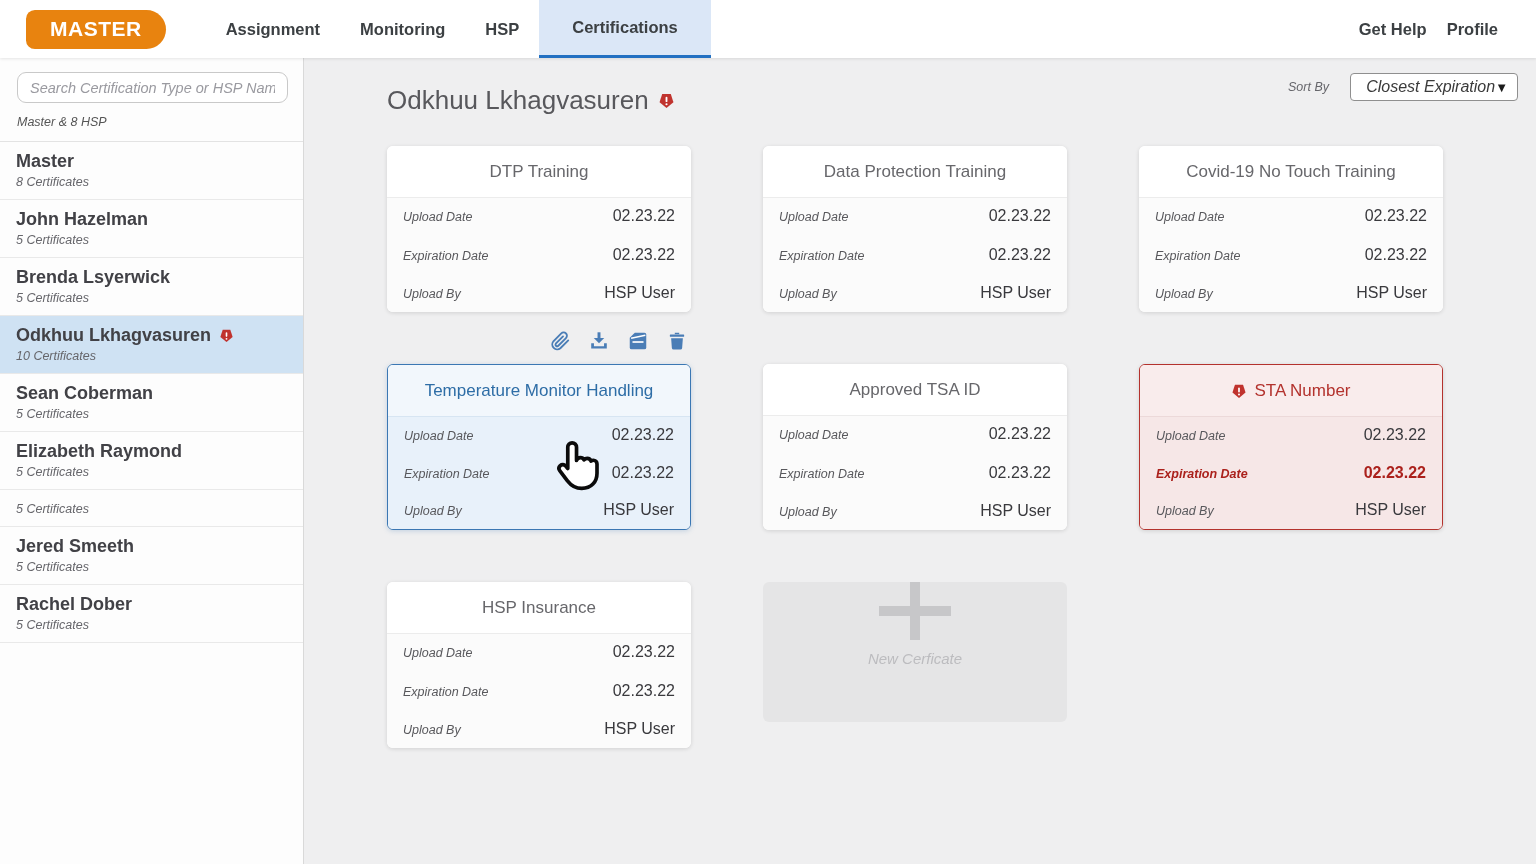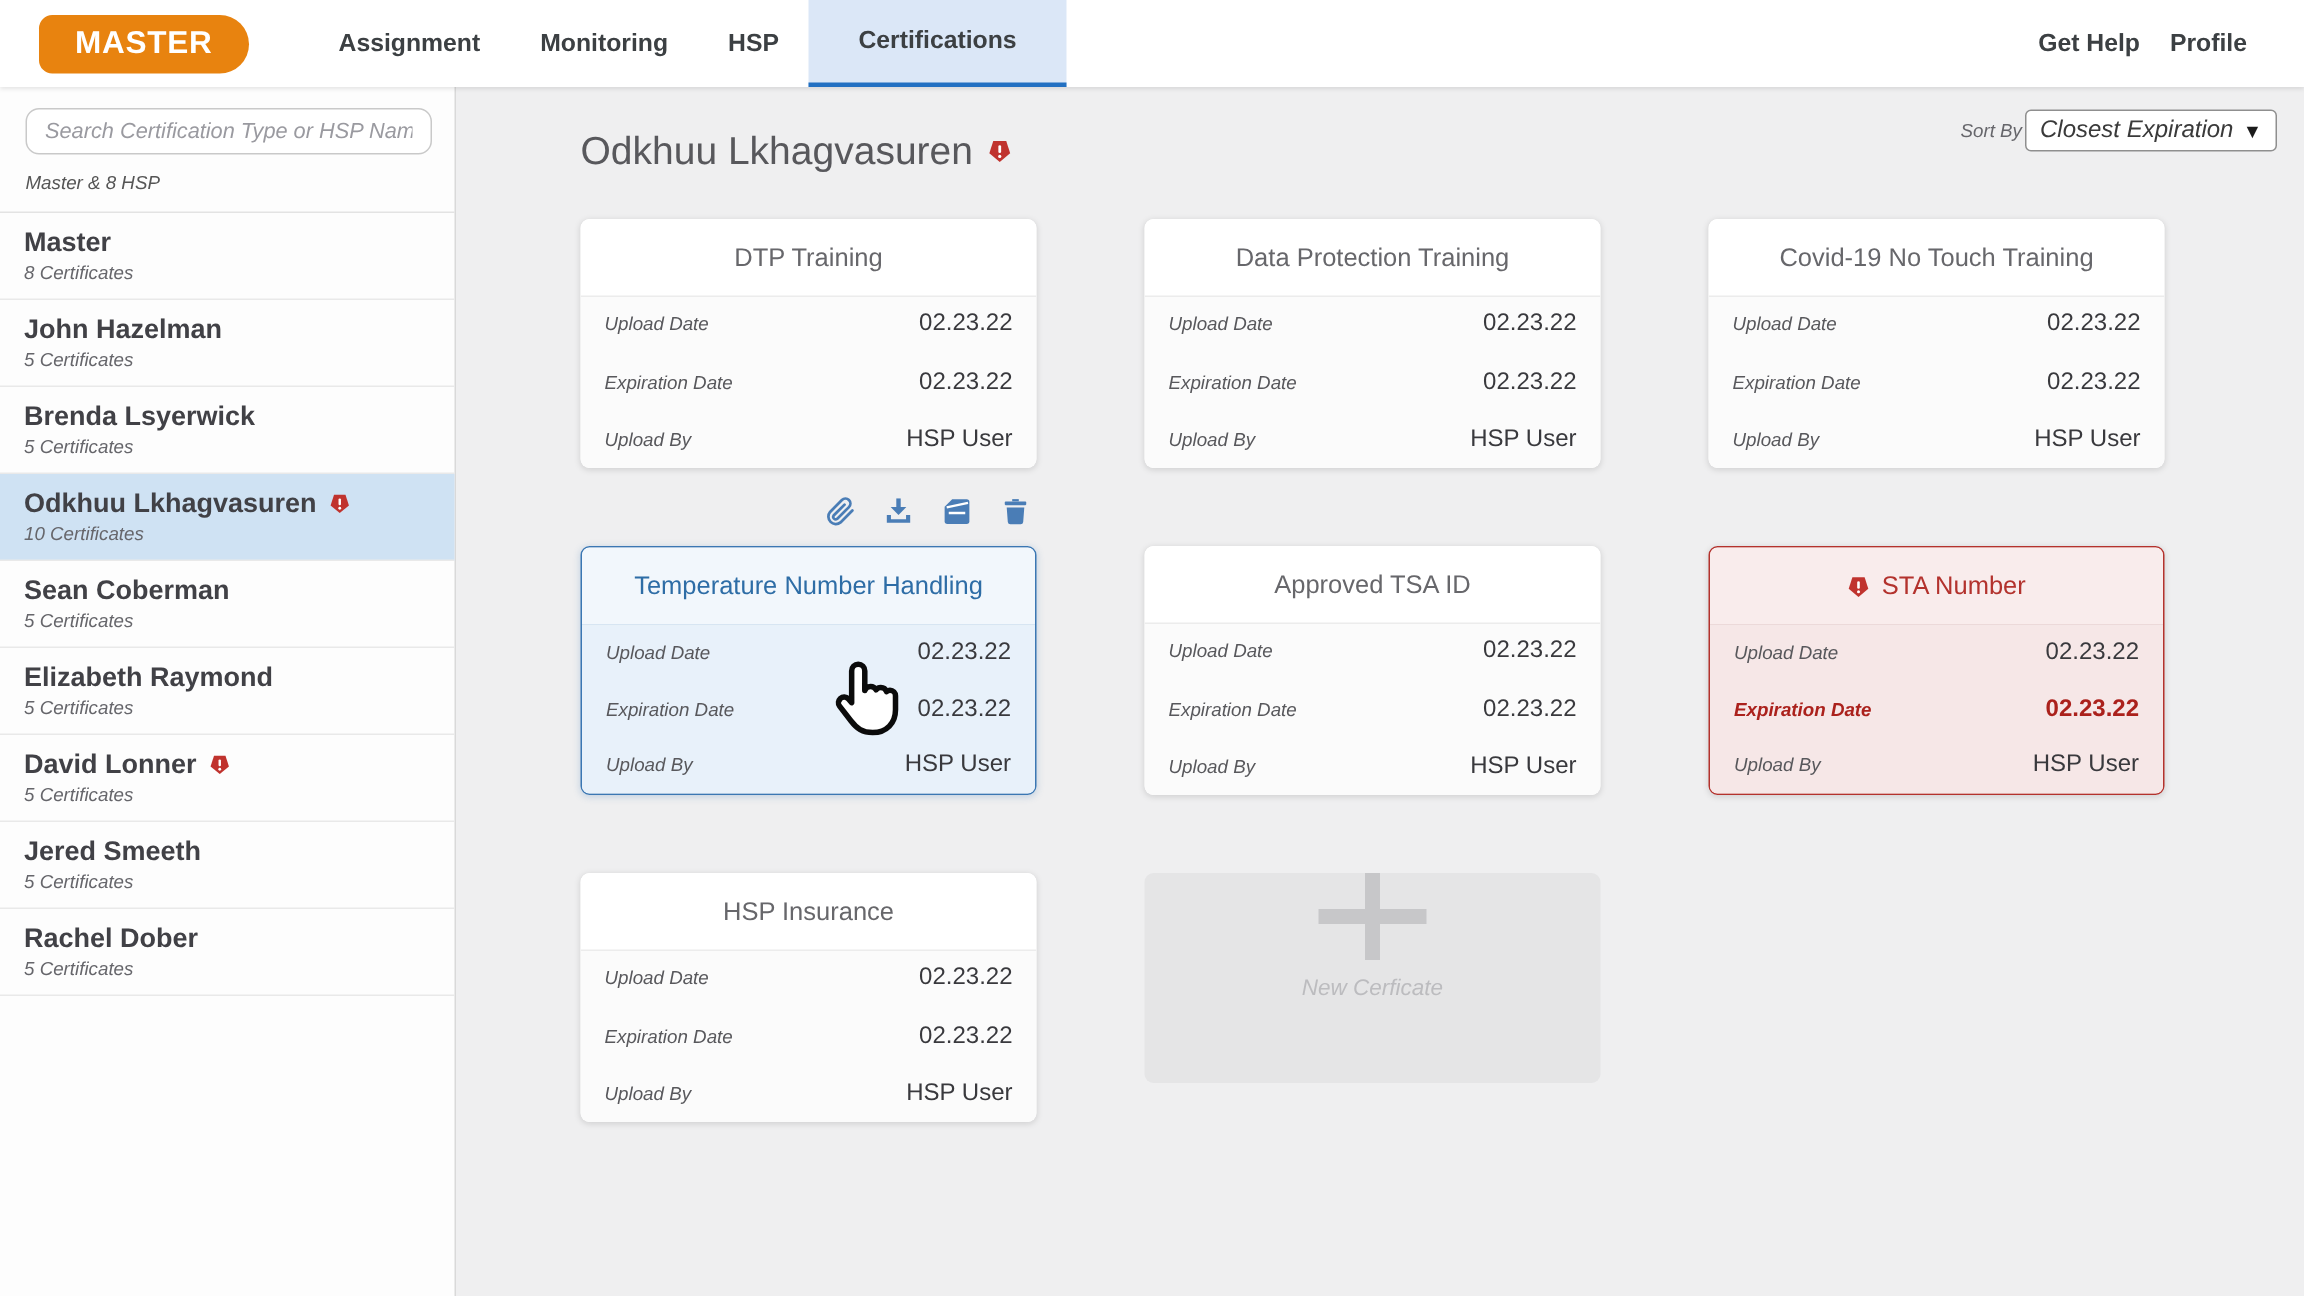--- a/index.html
+++ b/index.html
@@ -33,21 +33,21 @@
   .side-item.selected { background:#cfe2f3; }
   .side-name { font-size:18px; font-weight:bold; color:#414146; display:flex; align-items:center; gap:8px; }
   .side-count { font-style:italic; font-size:12.5px; color:#66666b; margin-top:3px; }
 
   
   .main { position:absolute; top:58px; left:305px; width:1231px; height:806px; background:#efeff0;
           padding:15px 18px 0 82px; }
   .main-header { display:flex; align-items:flex-start; }
   .page-title { margin-top:12px; font-size:26px; color:#58585c; font-weight:normal;
                 display:flex; align-items:center; gap:9px; }
-  .sort-wrap { margin-left:auto; display:flex; align-items:center; gap:2px; }
+  .sort-wrap { margin-left:auto; display:flex; align-items:center; gap:21px;text-align:right; }
   .sort-label { font-style:italic; font-size:12.5px; color:#66666b; }
   .sort-select { width:168px; height:28px; background:#fff; border:1px solid #8f8f8f; border-radius:4px;
                  display:flex; align-items:center; padding:0 9px; cursor:pointer; }
   .sort-value { font-style:italic; font-size:16px; color:#3a3a3a; flex:1; }
   .sort-caret { font-size:13px; color:#1b1b1b; }
 
   
   .cards-grid { margin-top:30px; display:grid; grid-template-columns:repeat(3,304px);
                 column-gap:72px; row-gap:52px; }
   .cell { position:relative; }
@@ -152,30 +152,20 @@
       </div>
     <div class="side-count">5 Certificates</div>
   </div>
   <div class="side-item">
     <div class="side-name">
         <span>Elizabeth Raymond</span>
       </div>
     <div class="side-count">5 Certificates</div>
   </div>
   <div class="side-item">
-    <div class="side-name">
-      <span>David Lonner</span>
-      <span class="alert-badge">
-        <svg width="15" height="15" viewBox="0 0 24 24">
-            <path d="M12 22.5 2.2 14.3 5.9 2.8h12.2l3.7 11.5z" fill="#c0332e"></path>
-            <rect x="10.7" y="6.8" width="2.6" height="7.4" rx="1.3" fill="#fff"></rect>
-            <circle cx="12" cy="17.3" r="1.5" fill="#fff"></circle>
-          </svg>
-      </span>
-    </div>
     <div class="side-count">5 Certificates</div>
   </div>
   <div class="side-item">
     <div class="side-name">
         <span>Jered Smeeth</span>
       </div>
     <div class="side-count">5 Certificates</div>
   </div>
   <div class="side-item">
     <div class="side-name">
@@ -298,21 +288,21 @@
         <div class="action-btn">
           <svg viewBox="0 0 24 24" fill="#4a7db6">
             <path d="M9.6 3h4.8v1.6H9.6z"></path>
             <rect x="4.2" y="4.8" width="15.6" height="2.6" rx="0.6"></rect>
             <path d="M5.6 9h12.8l-.8 10.6a1.9 1.9 0 0 1-1.9 1.7H8.3a1.9 1.9 0 0 1-1.9-1.7z"></path>
           </svg>
         </div>
       </div>
       <div class="card selected">
         <div class="card-header">
-            <span>Temperature Number Handling</span>
+            <span>Temperature Monitor Handling</span>
           </div>
         <div class="card-body">
           <div class="card-row">
               <span class="lbl">Upload Date</span>
               <span class="val">02.23.22</span>
             </div>
           <div class="card-row">
               <span class="lbl">Expiration Date</span>
               <span class="val">02.23.22</span>
             </div>

